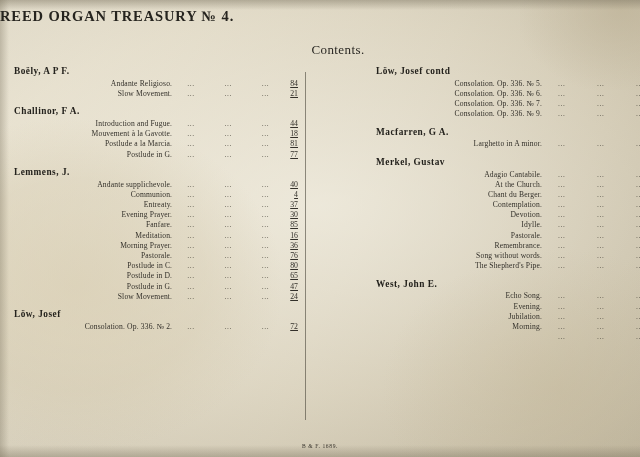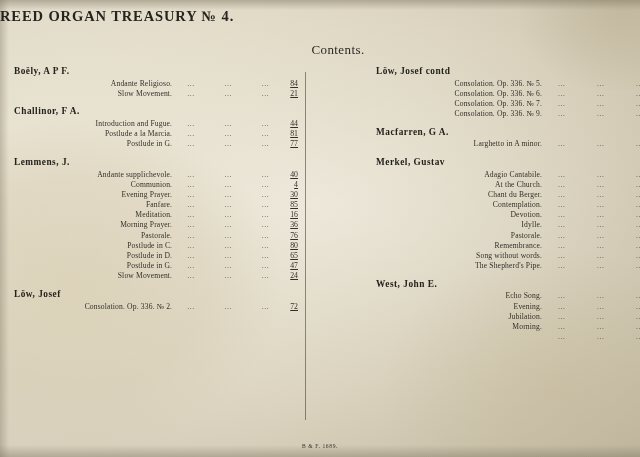--- a/index.html
+++ b/index.html
@@ -210,20 +210,27 @@
         <table class="piece-table">
           <tbody>
             <tr>
               <td class="title-cell">Introduction and Fugue.</td>
               <td class="dot">…</td>
               <td class="dot">…</td>
               <td class="dot">…</td>
               <td class="page-cell">44</td>
             </tr>
             <tr>
+              <td class="title-cell">Mouvement à la Gavotte.</td>
+              <td class="dot">…</td>
+              <td class="dot">…</td>
+              <td class="dot">…</td>
+              <td class="page-cell">18</td>
+            </tr>
+            <tr>
               <td class="title-cell">Postlude a la Marcia.</td>
               <td class="dot">…</td>
               <td class="dot">…</td>
               <td class="dot">…</td>
               <td class="page-cell">81</td>
             </tr>
             <tr>
               <td class="title-cell">Postlude in G.</td>
               <td class="dot">…</td>
               <td class="dot">…</td>
@@ -241,20 +248,27 @@
               <td class="dot">…</td>
               <td class="dot">…</td>
               <td class="page-cell">40</td>
             </tr>
             <tr>
               <td class="title-cell">Communion.</td>
               <td class="dot">…</td>
               <td class="dot">…</td>
               <td class="dot">…</td>
               <td class="page-cell">4</td>
+            </tr>
+            <tr>
+              <td class="title-cell">Entreaty.</td>
+              <td class="dot">…</td>
+              <td class="dot">…</td>
+              <td class="dot">…</td>
+              <td class="page-cell">37</td>
             </tr>
             <tr>
               <td class="title-cell">Evening Prayer.</td>
               <td class="dot">…</td>
               <td class="dot">…</td>
               <td class="dot">…</td>
               <td class="page-cell">30</td>
             </tr>
             <tr>
               <td class="title-cell">Fanfare.</td>

